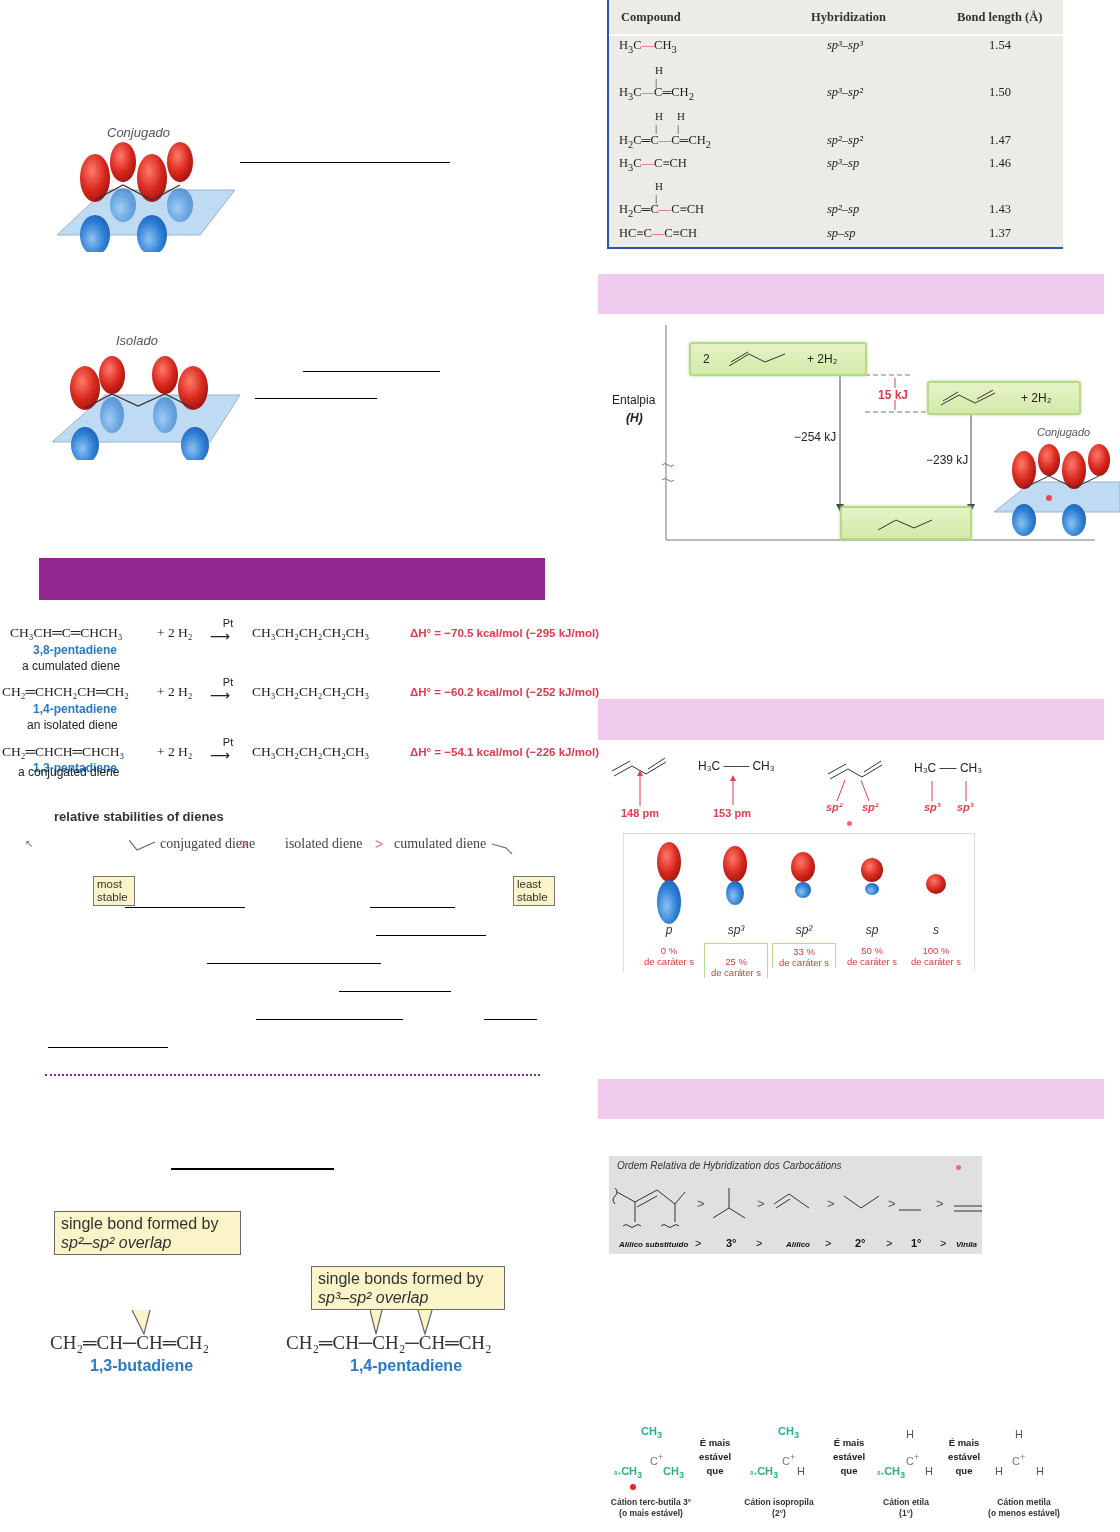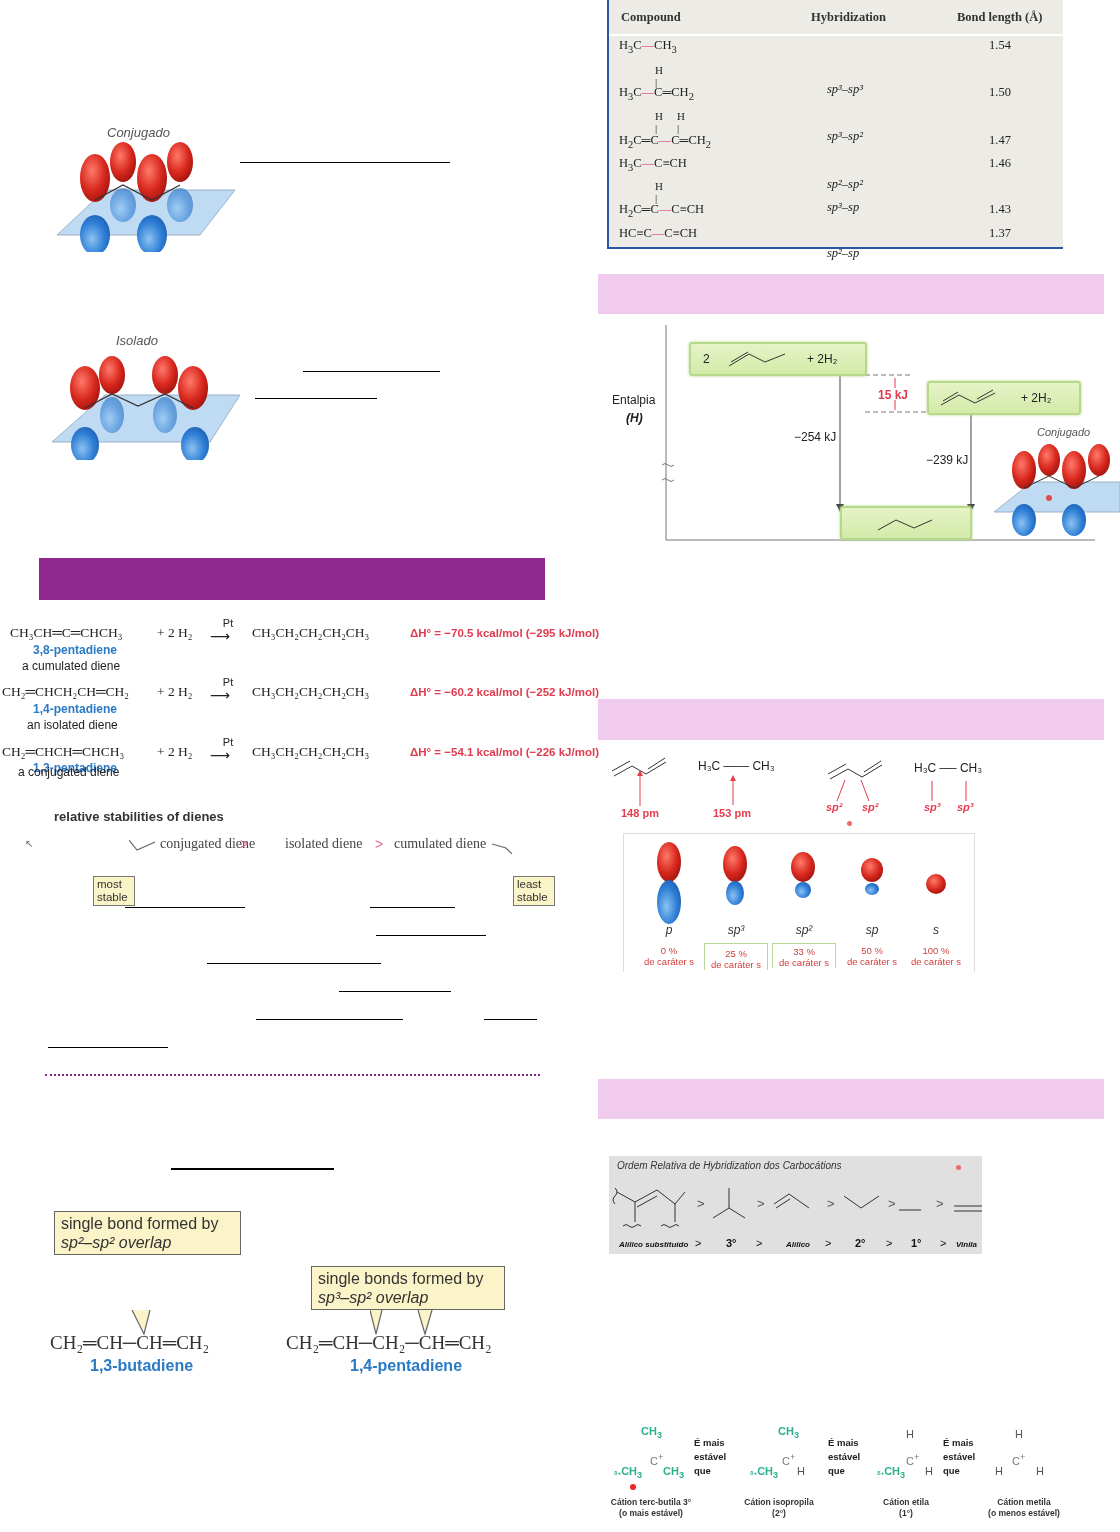--- a/index.html
+++ b/index.html
@@ -17,21 +17,21 @@
 
   
   .table-box { left:607px; top:0; width:454px; height:247px; background:#ecebe6;
                border-left:2px solid #2b56a5; border-bottom:2px solid #2b56a5; }
   .table-box .hdr { position:absolute; top:0; left:0; right:0; height:34px;
                     border-bottom:2px solid #fff; font-family:"Liberation Serif", serif;
                     font-weight:bold; font-size:12.5px; color:#333; }
   .table-box .hdr span { position:absolute; top:10px; }
   .trow { position:absolute; left:0; right:0; font-family:"Liberation Serif", serif; font-size:12.5px; color:#222; }
   .trow .c1 { position:absolute; left:10px; white-space:nowrap; }
-  .trow .c2 { position:absolute; left:218px; font-style:italic;margin-top:44px; }
+  .trow .c2 { position:absolute; left:218px; font-style:italic; }
   .trow .c3 { position:absolute; left:380px; }
   .trow .hmark { position:absolute; font-size:11px; }
   .bond { color:#e0457b; }
 
   
   .rx { position:absolute; font-family:"Liberation Serif", serif; font-size:13.5px; color:#222; white-space:nowrap; }
   .rx-name { position:absolute; font-size:12px; color:#2a7ac4; font-weight:bold; white-space:nowrap; }
   .rx-type { position:absolute; font-size:12px; color:#222; white-space:nowrap; }
   .rx-dh { position:absolute; font-size:11.5px; color:#e03a4e; font-weight:bold; white-space:nowrap; }
   .arrow-pt { position:absolute; font-size:11px; text-align:center; }
@@ -58,21 +58,21 @@
   .orb-pct { font-size:9.5px; color:#d23c3c; line-height:11px; }
   .orb-pct.boxed { border:1.5px solid #b9d795; border-bottom:none; }
 
   .carbo-panel { position:absolute; left:609px; top:1156px; width:373px; height:98px; background:#e0e0e0; }
   .carbo-title { position:absolute; left:8px; top:4px; font-style:italic; font-size:10px; color:#333; }
   .carbo-lbl { position:absolute; top:84px; font-size:8px; font-weight:bold; font-style:italic; color:#111; white-space:nowrap; }
   .carbo-lbl.big { font-size:11px; font-style:normal; top:81px; }
 
   .cation { position:absolute; font-size:11px; color:#2bb08e; font-weight:bold;text-align:center; }
   .cation-caption { position:absolute; font-size:8.5px; font-weight:bold; color:#333; text-align:center; line-height:11px; white-space:nowrap; }
-  .emais { position:absolute; font-size:9.5px; font-weight:bold; color:#222; text-align:left; line-height:14px; }
+  .emais { position:absolute; font-size:9.5px; font-weight:bold; color:#222; text-align:center; line-height:14px; }
 </style>
 </head>
 <body>
 
 <div class="abs" style="left:55px;top:122px;width:190px;height:130px;">
   <div class="abs orb-title" style="left:52px;top:3px;">Conjugado</div>
   <svg class="abs" style="left:0;top:18px" width="190" height="112">
     <defs>
       <radialGradient id="rg" cx="40%" cy="35%" r="70%">
           <stop offset="0" stop-color="#ff7a6a"></stop>
@@ -353,21 +353,21 @@
     <ellipse cx="248" cy="36" rx="11" ry="12" fill="url(#rg)"></ellipse>
     <ellipse cx="248" cy="55" rx="7" ry="6" fill="url(#bg)"></ellipse>
     <circle cx="312" cy="50" r="10" fill="url(#rg)"></circle>
   </svg>
   <div class="orb-col" style="left:13px;top:89px;">
     <div class="orb-name">p</div>
     <div class="orb-pct" style="margin-top:8px"><span>0 %</span><br><span>de caráter s</span></div>
   </div>
   <div class="orb-col" style="left:80px;top:89px;">
     <div class="orb-name">sp³</div>
-    <div class="orb-pct boxed" style="margin-top:6px;padding-top:4px"><span>25 %</span><br><span>de caráter s</span></div>
+    <div class="orb-pct boxed" style="margin-top:6px;padding-top:12px"><span>25 %</span><br><span>de caráter s</span></div>
   </div>
   <div class="orb-col" style="left:148px;top:89px;">
     <div class="orb-name">sp²</div>
     <div class="orb-pct boxed" style="margin-top:6px;padding-top:2px"><span>33 %</span><br><span>de caráter s</span></div>
   </div>
   <div class="orb-col" style="left:216px;top:89px;">
     <div class="orb-name">sp</div>
     <div class="orb-pct" style="margin-top:8px"><span>50 %</span><br><span>de caráter s</span></div>
   </div>
   <div class="orb-col" style="left:280px;top:89px;">

